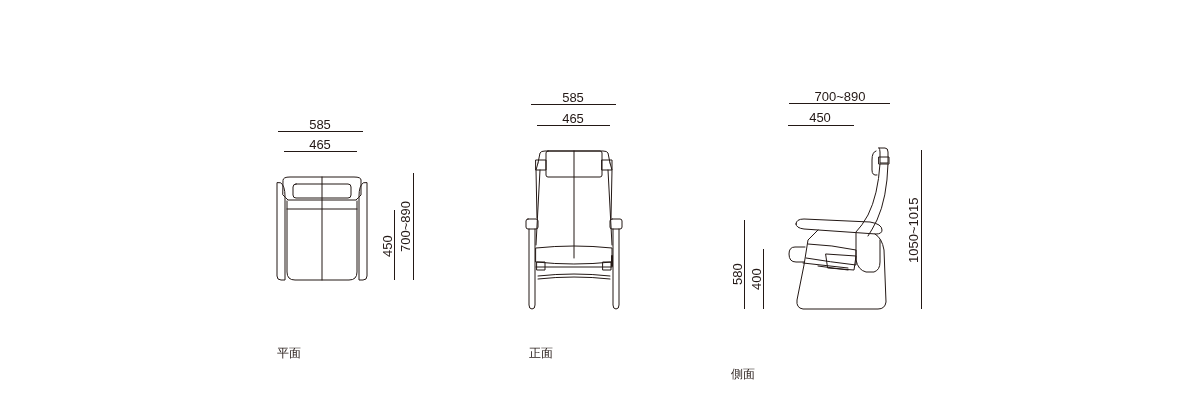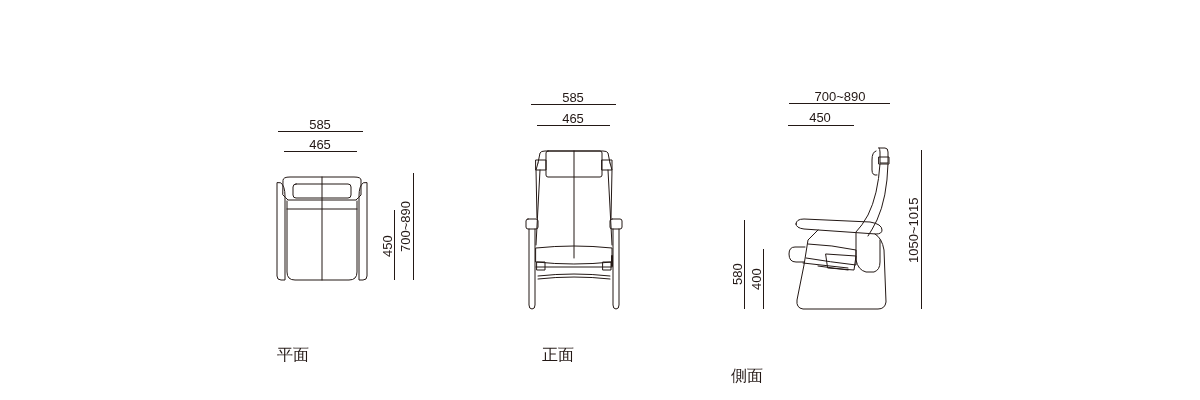--- a/index.html
+++ b/index.html
@@ -5,21 +5,21 @@
   html, body { margin: 0; padding: 0; background: #ffffff; }
   body { width: 1200px; height: 400px; position: relative; overflow: hidden;
          font-family: "Liberation Sans", "DejaVu Sans", sans-serif; color: #231815; }
   .view { position: absolute; left: 0; top: 0; width: 1200px; height: 400px; }
   svg.drawing { position: absolute; left: 0; top: 0; }
   .dim-h { position: absolute; height: 0; border-top: 1px solid #231815; }
   .dim-v { position: absolute; width: 0; border-left: 1px solid #231815; }
   .dim-label { position: absolute; font-size: 13px; line-height: 13px; white-space: nowrap; color: #231815; }
   .dim-label.h { transform: translateX(-50%); text-align: center; }
   .dim-label.v { transform-origin: 0 0; transform: rotate(-90deg); }
-  .caption { position: absolute; font-family: Liberation Serif, serif; font-size: 16px; color: #231815; }
+  .caption { position: absolute; font-family: Liberation Serif, serif; font-size: 12px; color: #231815; }
 </style>
 </head>
 <body>
 
 <div class="view">
 
   <svg class="drawing" width="1200" height="400" viewBox="0 0 1200 400" fill="none" stroke="#231815" stroke-width="1" stroke-linejoin="round" stroke-linecap="round">
 
     <g>
 
@@ -103,21 +103,21 @@
   <div class="dim-v" style="left:413px; top:173px; height:107px;"></div>
   <div class="dim-label v" style="left:399px; top:252px;">700~890</div>
 
   <div class="caption" style="left:277px; top:345px;">平面</div>
 
   <div class="dim-h" style="left:531px; top:104px; width:85px;"></div>
   <div class="dim-label h" style="left:573px; top:91px;">585</div>
   <div class="dim-h" style="left:537px; top:125px; width:73px;"></div>
   <div class="dim-label h" style="left:573px; top:112px;">465</div>
 
-  <div class="caption" style="left:542px; top:345px;">正面</div>
+  <div class="caption" style="left:529px; top:345px;">正面</div>
 
   <div class="dim-h" style="left:789px; top:103px; width:101px;"></div>
   <div class="dim-label h" style="left:840px; top:90px;">700~890</div>
   <div class="dim-h" style="left:788px; top:125px; width:66px;"></div>
   <div class="dim-label h" style="left:820px; top:111px;">450</div>
 
   <div class="dim-v" style="left:744px; top:220px; height:89px;"></div>
   <div class="dim-label v" style="left:731px; top:285px;">580</div>
   <div class="dim-v" style="left:763px; top:249px; height:60px;"></div>
   <div class="dim-label v" style="left:750px; top:290px;">400</div>

